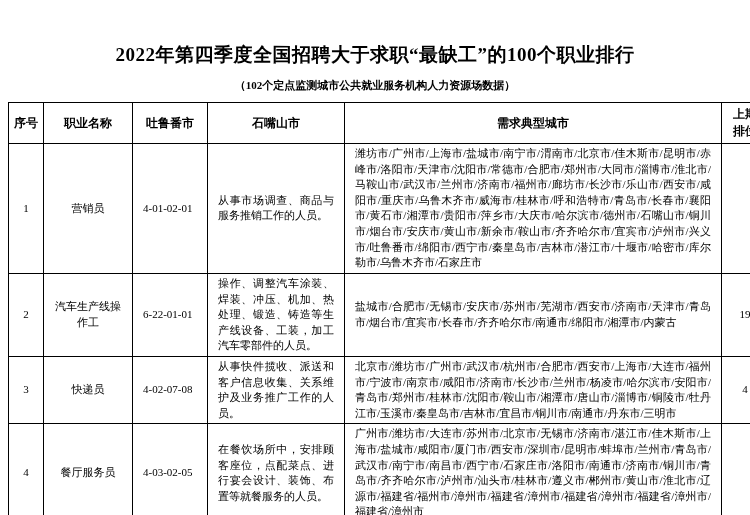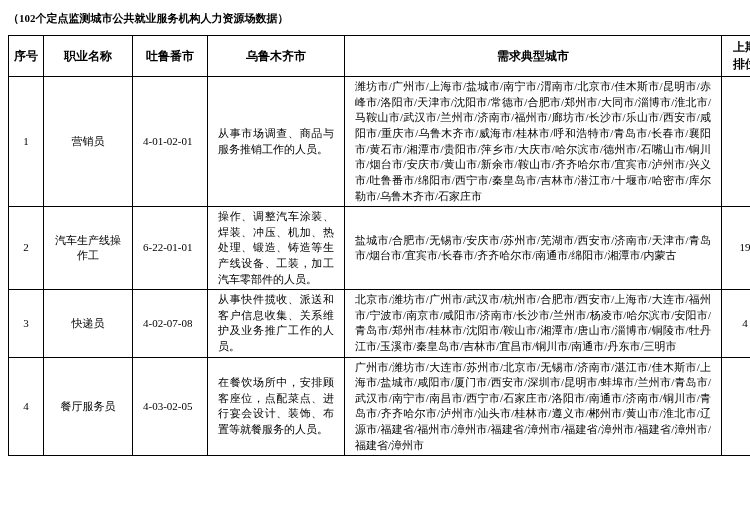--- a/index.html
+++ b/index.html
@@ -25,21 +25,21 @@
     text-align: center;
     font-size: 19px;
     font-weight: bold;
     letter-spacing: 0.5px;
     margin-top: 44px;
     margin-bottom: 0;
     line-height: 1.2;
     font-family: "Liberation Serif", "DejaVu Serif", serif;
   }
   .doc-subtitle {
-    text-align: left;
+    text-align: center;
     font-size: 11px;
     font-weight: bold;
     margin-top: 12px;
     margin-bottom: 10px;
     line-height: 1.2;
   }
   table.rank-table {
     border-collapse: collapse;
     width: 734px;
     margin: 0 auto;
@@ -78,29 +78,30 @@
   }
   th .th-line {
     display: block;
   }
 </style>
 </head>
 <body>
 
 <div class="page">
 
+  <h1 class="doc-title">2022年第四季度全国招聘大于求职“最缺工”的100个职业排行</h1>
   <div class="doc-subtitle">（102个定点监测城市公共就业服务机构人力资源场数据）</div>
 
   <table class="rank-table">
     <thead>
       <tr>
         <th class="col-no">序号</th>
         <th class="col-name">职业名称</th>
         <th class="col-code">吐鲁番市</th>
-        <th class="col-def">乌鲁木齐市</th>
+        <th class="col-def">石嘴山市</th>
         <th class="col-city">需求典型城市</th>
         <th class="col-prev">
           <span class="th-line">上期</span>
           <span class="th-line">排位</span>
         </th>
       </tr>
     </thead>
     <tbody>
       <tr>
         <td class="col-no">1</td>

